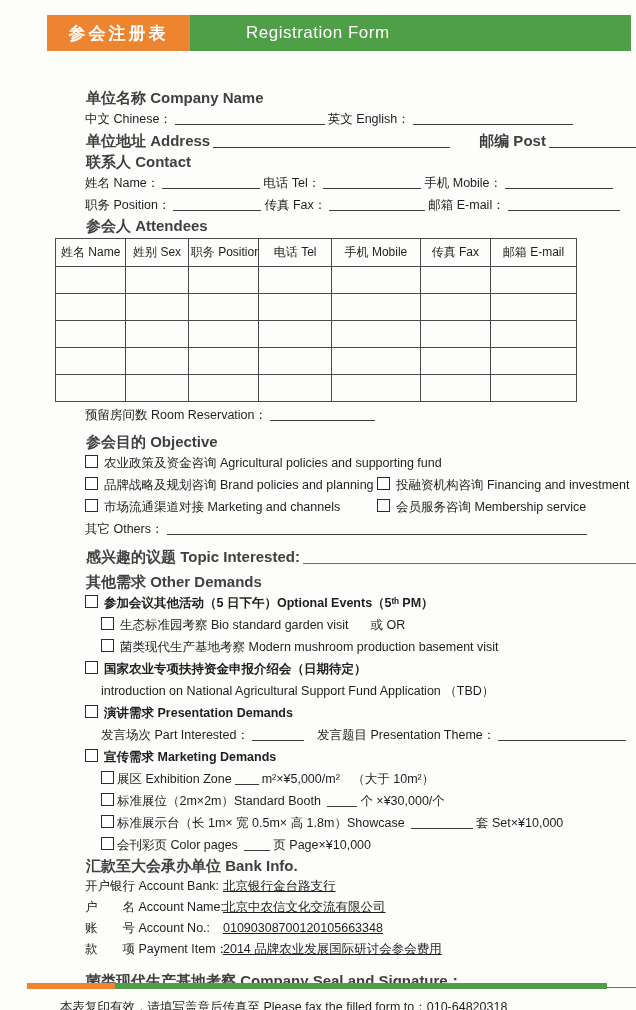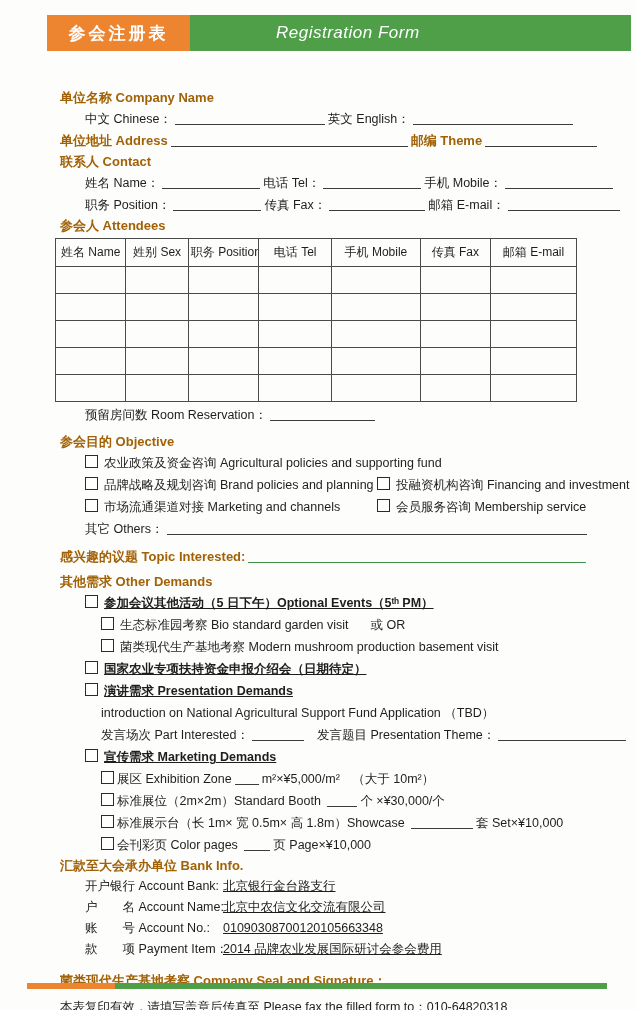--- a/index.html
+++ b/index.html
@@ -14,30 +14,30 @@
 
   
   .banner { position:absolute; top:15px; left:47px; width:584px; height:36px; display:flex;border-radius:9px; }
   .banner-cn {
     width:143px; background:#EC8430; color:#ffffff;
     display:flex; align-items:center; justify-content:center;
     font-size:17px; font-weight:bold; letter-spacing:3px;
   }
   .banner-en {
     flex:1; background:#4F9E48; color:#ffffff;
-    display:flex; align-items:center; padding-left:86px;
-    font-size:17px; letter-spacing:0.5px;font-style:italic;
+    display:flex; align-items:center; padding-left:56px;
+    font-size:17px; letter-spacing:0.5px;
   }
 
   .content { position:absolute; top:88px; left:60px; width:534px; }
 
   .line  { height:22px; line-height:22px; white-space:nowrap; }
   .hl    { height:20px; line-height:20px; white-space:nowrap; }
-  .h     { color:#a16207; font-weight:bold; font-size:13px; }
-  .bold  { font-weight:bold;text-decoration:underline; }
+  .h     { color:#404040; font-weight:bold; font-size:15px;margin-left:26px; }
+  .bold  { font-weight:bold; }
   .ind1  { padding-left:25px; }
   .ind2  { padding-left:41px; }
   .sp4   { height:4px; } .sp6 { height:6px; } .sp10 { height:10px; }
 
   .blank {
     display:inline-block; height:14px; vertical-align:-2px;
     border-bottom:1px solid #3c3c3c; margin:0 3px;
   }
   .blank.green { border-bottom-color:#3E8F44; }
 
@@ -77,21 +77,21 @@
     <div class="banner-en">Registration Form</div>
   </div>
 
   <div class="content">
 
     <div class="hl h">单位名称 Company Name</div>
     <div class="line ind1">
       <span>中文 Chinese：</span><span class="blank" style="width:150px"></span><span>英文 English：</span><span class="blank" style="width:160px"></span>
     </div>
     <div class="line">
-      <span class="h">单位地址 Address</span><span class="blank" style="width:237px"></span><span class="h">邮编 Theme</span><span class="blank" style="width:112px"></span>
+      <span class="h">单位地址 Address</span><span class="blank" style="width:237px"></span><span class="h">邮编 Post</span><span class="blank" style="width:112px"></span>
     </div>
 
     <div class="hl h">联系人 Contact</div>
     <div class="line ind1">
       <span>姓名 Name：</span><span class="blank" style="width:98px"></span><span>电话 Tel：</span><span class="blank" style="width:98px"></span><span>手机 Mobile：</span><span class="blank" style="width:108px"></span>
     </div>
     <div class="line ind1">
       <span>职务 Position：</span><span class="blank" style="width:88px"></span><span>传真 Fax：</span><span class="blank" style="width:96px"></span><span>邮箱 E-mail：</span><span class="blank" style="width:112px"></span>
     </div>
 
@@ -196,25 +196,25 @@
     </div>
     <div class="line ind2">
       <span class="cb"></span><span>生态标准园考察 Bio standard garden visit</span><span class="or-label">或 OR</span>
     </div>
     <div class="line ind2">
       <span class="cb"></span><span>菌类现代生产基地考察 Modern mushroom production basement visit</span>
     </div>
     <div class="line ind1 bold">
       <span class="cb"></span><span>国家农业专项扶持资金申报介绍会（日期待定）</span>
     </div>
+    <div class="line ind2">
+      <span>introduction on National Agricultural Support  Fund Application （TBD）</span>
+    </div>
     <div class="line ind1 bold">
       <span class="cb"></span><span>演讲需求 Presentation Demands</span>
-    </div>
-    <div class="line ind2">
-      <span>introduction on National Agricultural Support  Fund Application （TBD）</span>
     </div>
     <div class="line ind2">
       <span>发言场次 Part Interested：</span><span class="blank" style="width:52px"></span><span class="gap-col2">发言题目 Presentation Theme：</span><span class="blank" style="width:128px"></span>
     </div>
     <div class="line ind1 bold">
       <span class="cb"></span><span>宣传需求 Marketing Demands</span>
     </div>
     <div class="line ind2">
       <span class="cb tight"></span><span>展区 Exhibition Zone</span><span class="blank" style="width:24px"></span><span>m²×¥5,000/m²　（大于 10m²）</span>
     </div>

